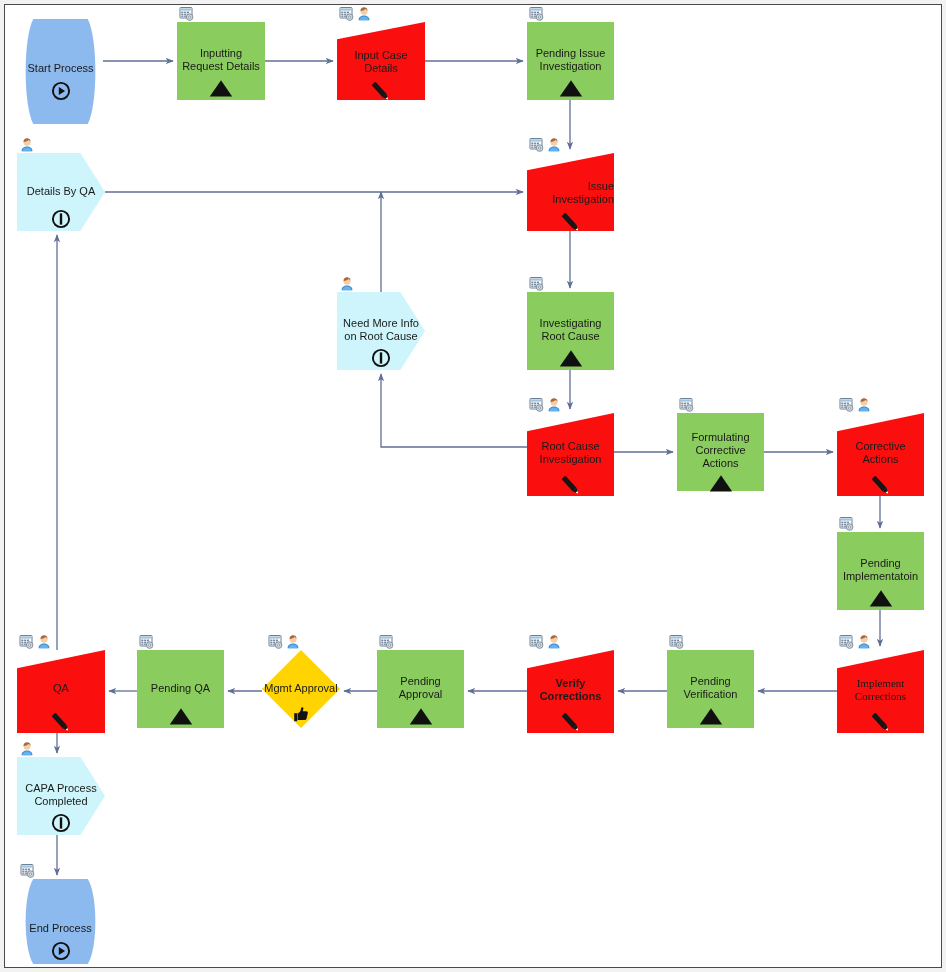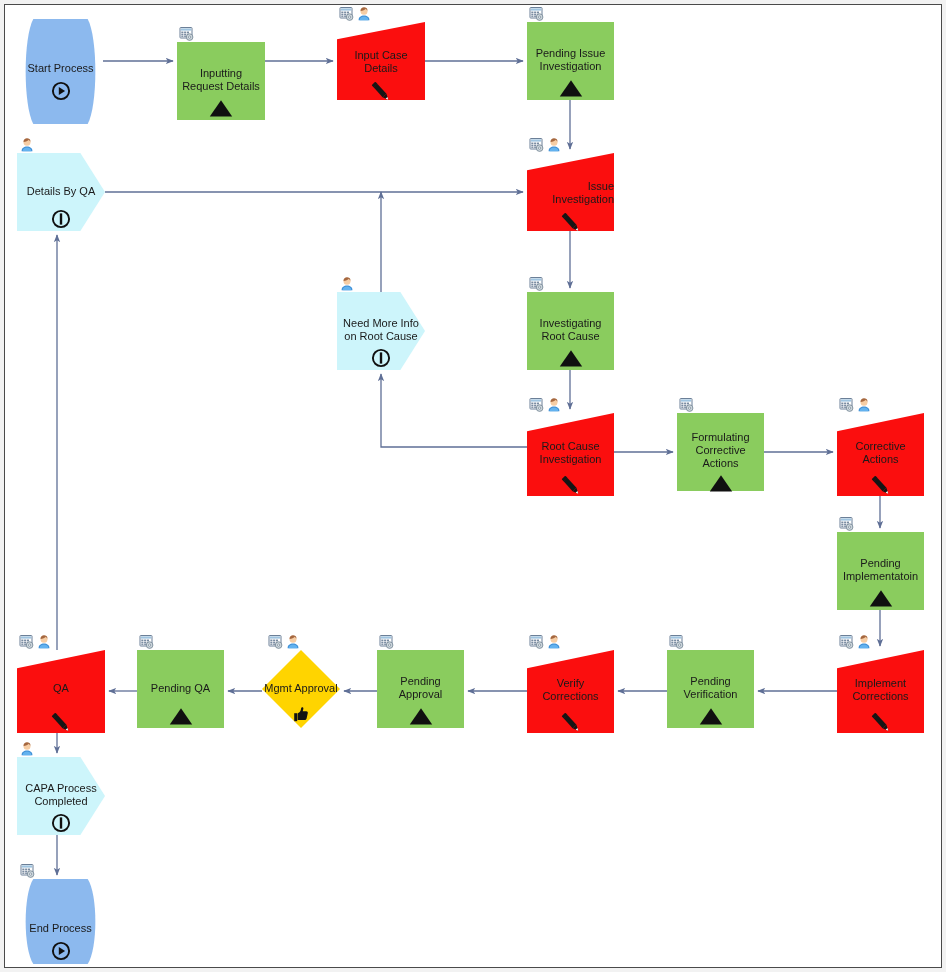--- a/index.html
+++ b/index.html
@@ -130,21 +130,21 @@
         <div class="node" style="left: 13px; top: 14px; width: 85px; height: 105px;">
           <svg class="node-shape" viewBox="0 0 100 100" preserveAspectRatio="none">
             <path d="M18,0 L82,0 C94,18 94,82 82,100 L18,100 C6,82 6,18 18,0 Z" fill="#8cb9ee"></path>
           </svg>
           <div class="node-label" style="top: 43px;">Start Process</div>
           <div class="status-glyph" style="top: 62px;"><svg class="glyph-svg" width="20" height="20" viewBox="0 0 20 20">
               <circle cx="10" cy="10" r="8.1" fill="none" stroke="#101010" stroke-width="1.9"></circle>
               <path d="M7.8 5.9 L14.1 10 L7.8 14.1 Z" fill="#101010"></path>
             </svg></div>
         </div>
-        <div class="node" style="left: 172px; top: 17px; width: 88px; height: 78px; margin-top: 20px;">
+        <div class="node" style="left: 172px; top: 17px; width: 88px; height: 78px;">
           <svg class="node-shape" viewBox="0 0 100 100" preserveAspectRatio="none">
             <rect x="0" y="0" width="100" height="100" fill="#8acc5e"></rect>
           </svg>
           <div class="badge-row">
             <svg class="mini-icon" viewBox="0 0 16 16">
               <rect x="1" y="1.5" width="12" height="10.5" rx="0.7" fill="#fdfdfd" stroke="#6b7f97" stroke-width="1"></rect>
               <rect x="1.9" y="2.4" width="10.2" height="2.2" fill="#9fc4e0"></rect>
               <g fill="#6b7f97">
                 <rect x="2.3" y="5.6" width="2.1" height="1.3"></rect>
                 <rect x="5.1" y="5.6" width="2.1" height="1.3"></rect>
@@ -591,21 +591,21 @@
               <circle cx="10.6" cy="11.1" r="3.3" fill="#cfd8de" stroke="#7a8b99" stroke-width="0.9"></circle>
               <circle cx="10.6" cy="11.1" r="1.15" fill="#ffffff" stroke="#7a8b99" stroke-width="0.8"></circle>
             </svg>
           </div>
           <div class="node-label" style="top: 25px;">Pending
 Approval</div>
           <div class="status-glyph" style="top: 56px;"><svg class="glyph-svg" width="26" height="20" viewBox="0 0 26 20">
               <path d="M13 2.2 L24.2 18.6 L1.8 18.6 Z" fill="#101010"></path>
             </svg></div>
         </div>
-        <div class="node" style="left: 522px; top: 645px; width: 87px; height: 83px;">
+        <div class="node" style="left: 522px; top: 645px; width: 87px; height: 83px; font-weight: bold;">
           <svg class="node-shape" viewBox="0 0 100 100" preserveAspectRatio="none">
             <path d="M0,22 L100,0 L100,100 L0,100 Z" fill="#fb0e0e"></path>
           </svg>
           <div class="badge-row">
             <svg class="mini-icon" viewBox="0 0 16 16">
               <rect x="1" y="1.5" width="12" height="10.5" rx="0.7" fill="#fdfdfd" stroke="#6b7f97" stroke-width="1"></rect>
               <rect x="1.9" y="2.4" width="10.2" height="2.2" fill="#9fc4e0"></rect>
               <g fill="#6b7f97">
                 <rect x="2.3" y="5.6" width="2.1" height="1.3"></rect>
                 <rect x="5.1" y="5.6" width="2.1" height="1.3"></rect>
@@ -658,21 +658,21 @@
               <circle cx="10.6" cy="11.1" r="3.3" fill="#cfd8de" stroke="#7a8b99" stroke-width="0.9"></circle>
               <circle cx="10.6" cy="11.1" r="1.15" fill="#ffffff" stroke="#7a8b99" stroke-width="0.8"></circle>
             </svg>
           </div>
           <div class="node-label" style="top: 25px;">Pending
 Verification</div>
           <div class="status-glyph" style="top: 56px;"><svg class="glyph-svg" width="26" height="20" viewBox="0 0 26 20">
               <path d="M13 2.2 L24.2 18.6 L1.8 18.6 Z" fill="#101010"></path>
             </svg></div>
         </div>
-        <div class="node" style="left: 832px; top: 645px; width: 87px; height: 83px;">
+        <div class="node" style="left: 832px; top: 645px; width: 87px; height: 83px; font-family: Liberation Serif, serif;">
           <svg class="node-shape" viewBox="0 0 100 100" preserveAspectRatio="none">
             <path d="M0,22 L100,0 L100,100 L0,100 Z" fill="#fb0e0e"></path>
           </svg>
           <div class="badge-row">
             <svg class="mini-icon" viewBox="0 0 16 16">
               <rect x="1" y="1.5" width="12" height="10.5" rx="0.7" fill="#fdfdfd" stroke="#6b7f97" stroke-width="1"></rect>
               <rect x="1.9" y="2.4" width="10.2" height="2.2" fill="#9fc4e0"></rect>
               <g fill="#6b7f97">
                 <rect x="2.3" y="5.6" width="2.1" height="1.3"></rect>
                 <rect x="5.1" y="5.6" width="2.1" height="1.3"></rect>

